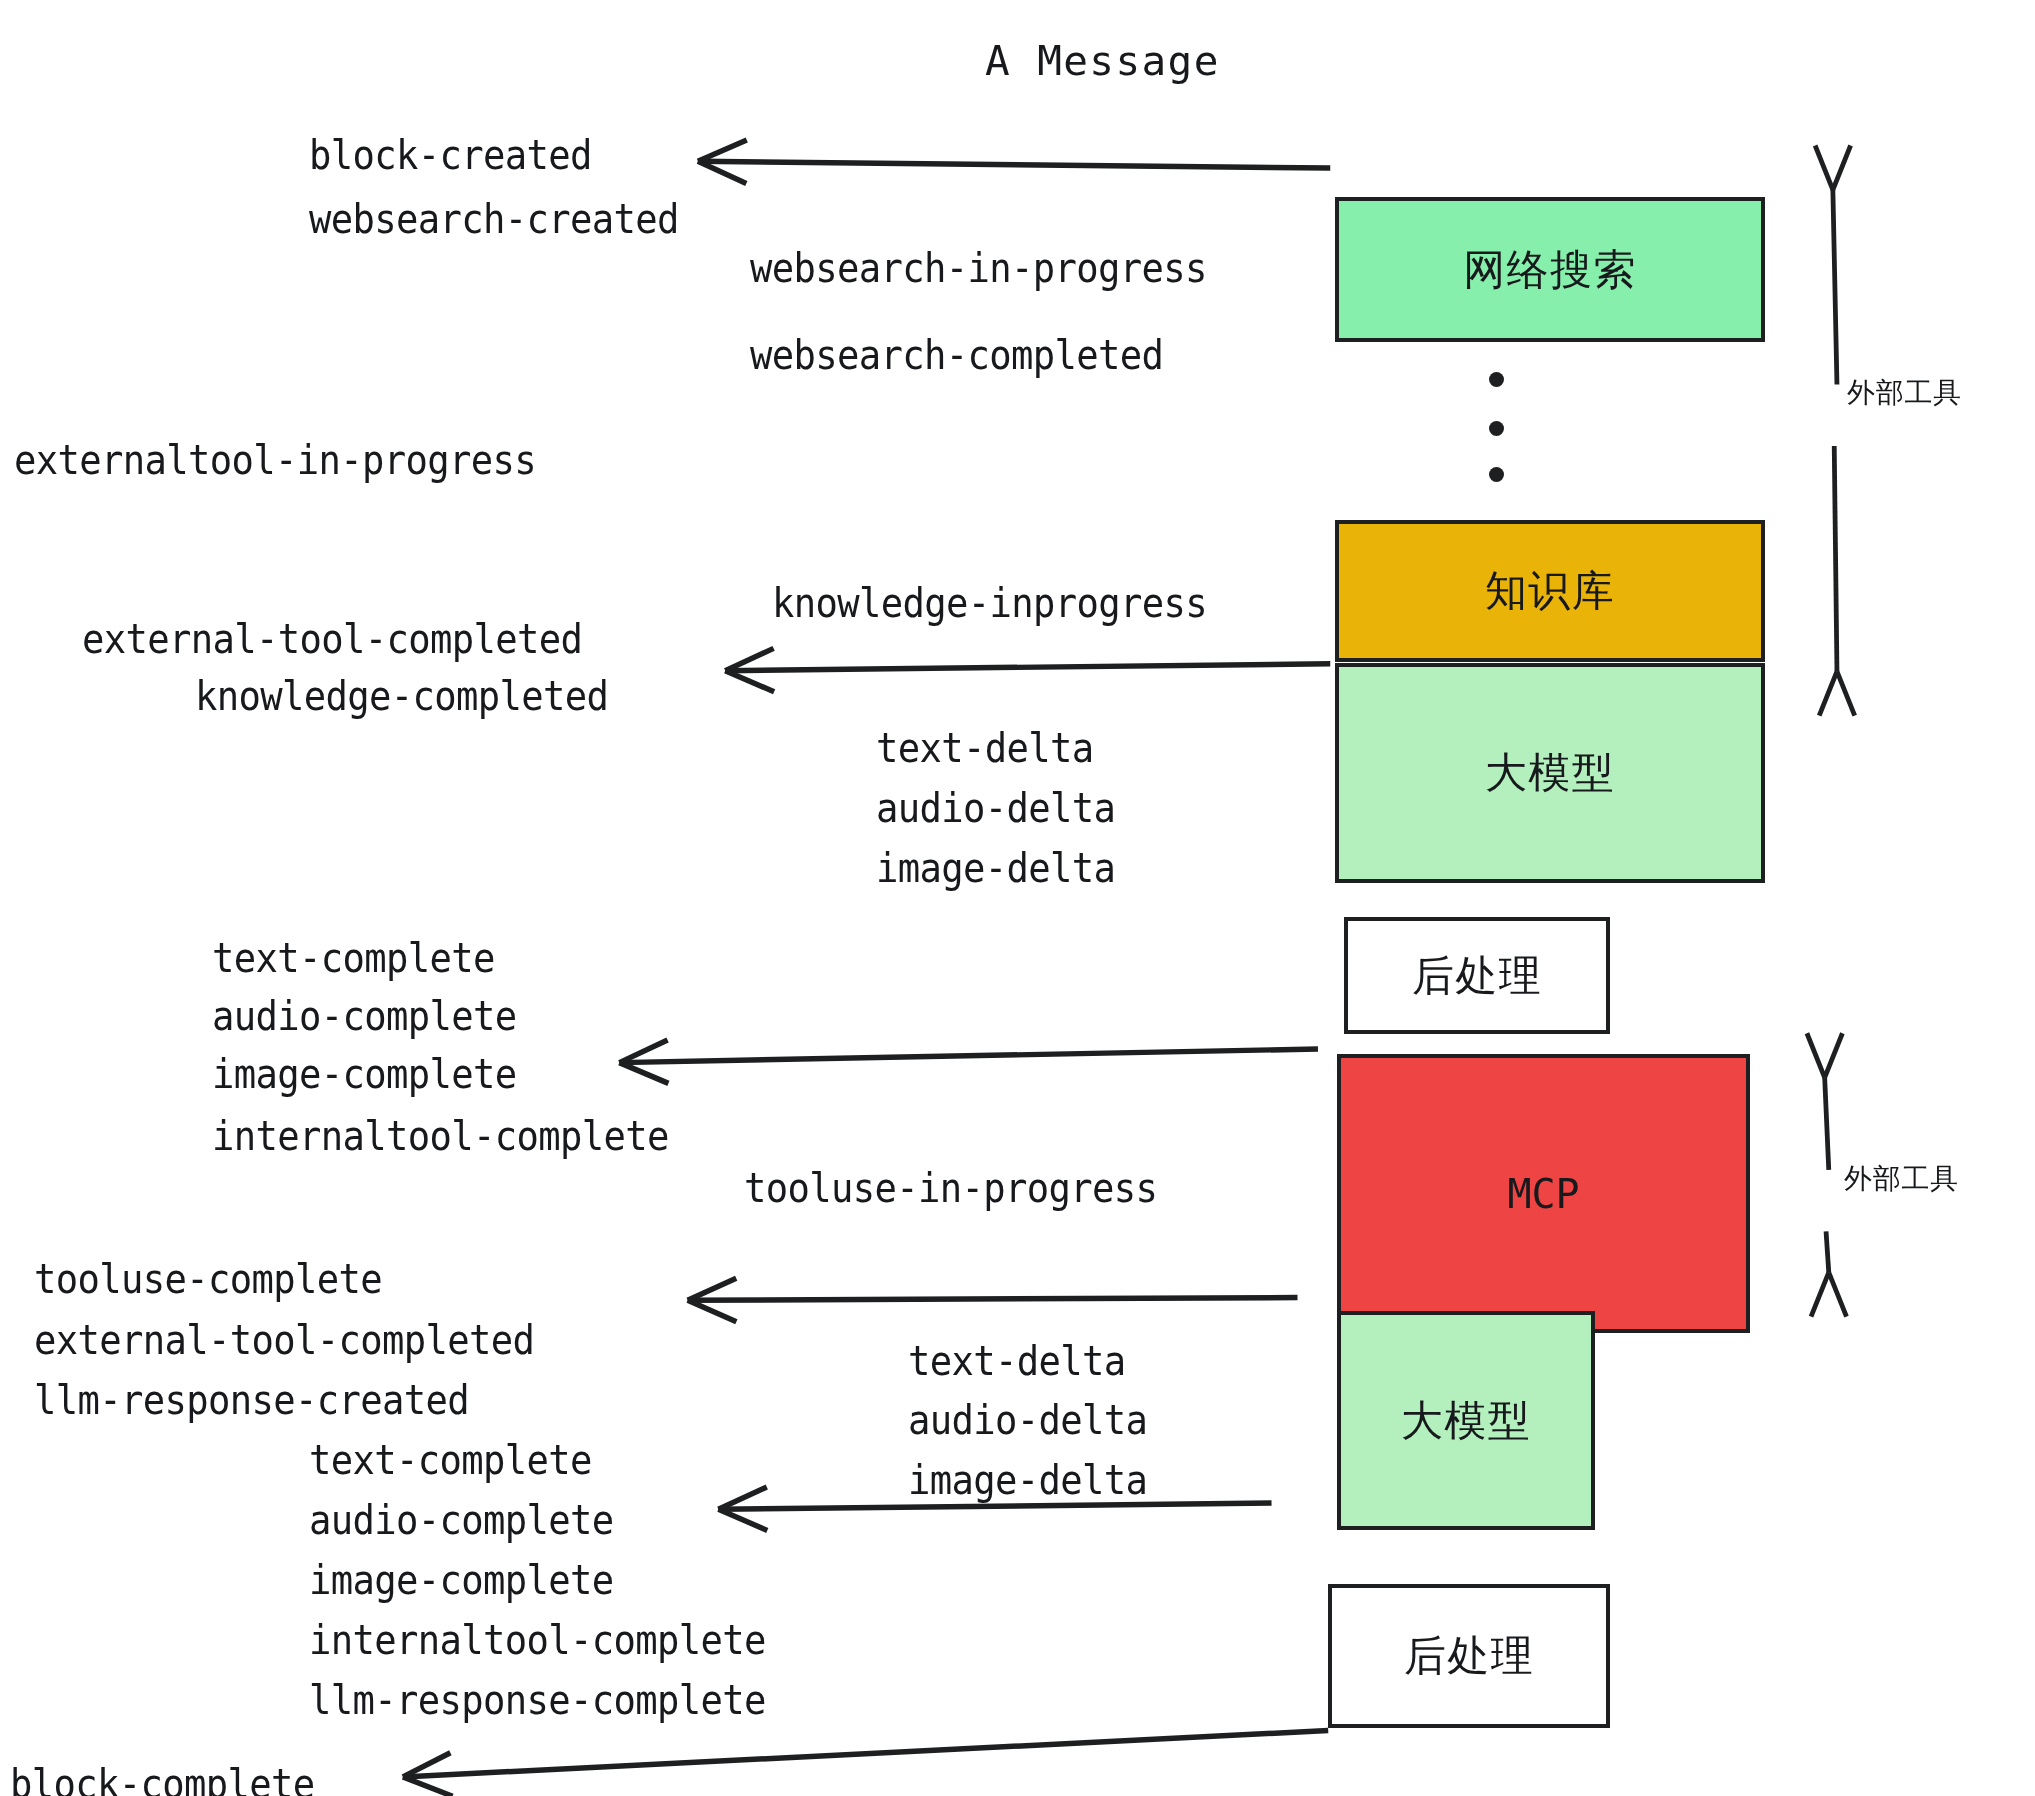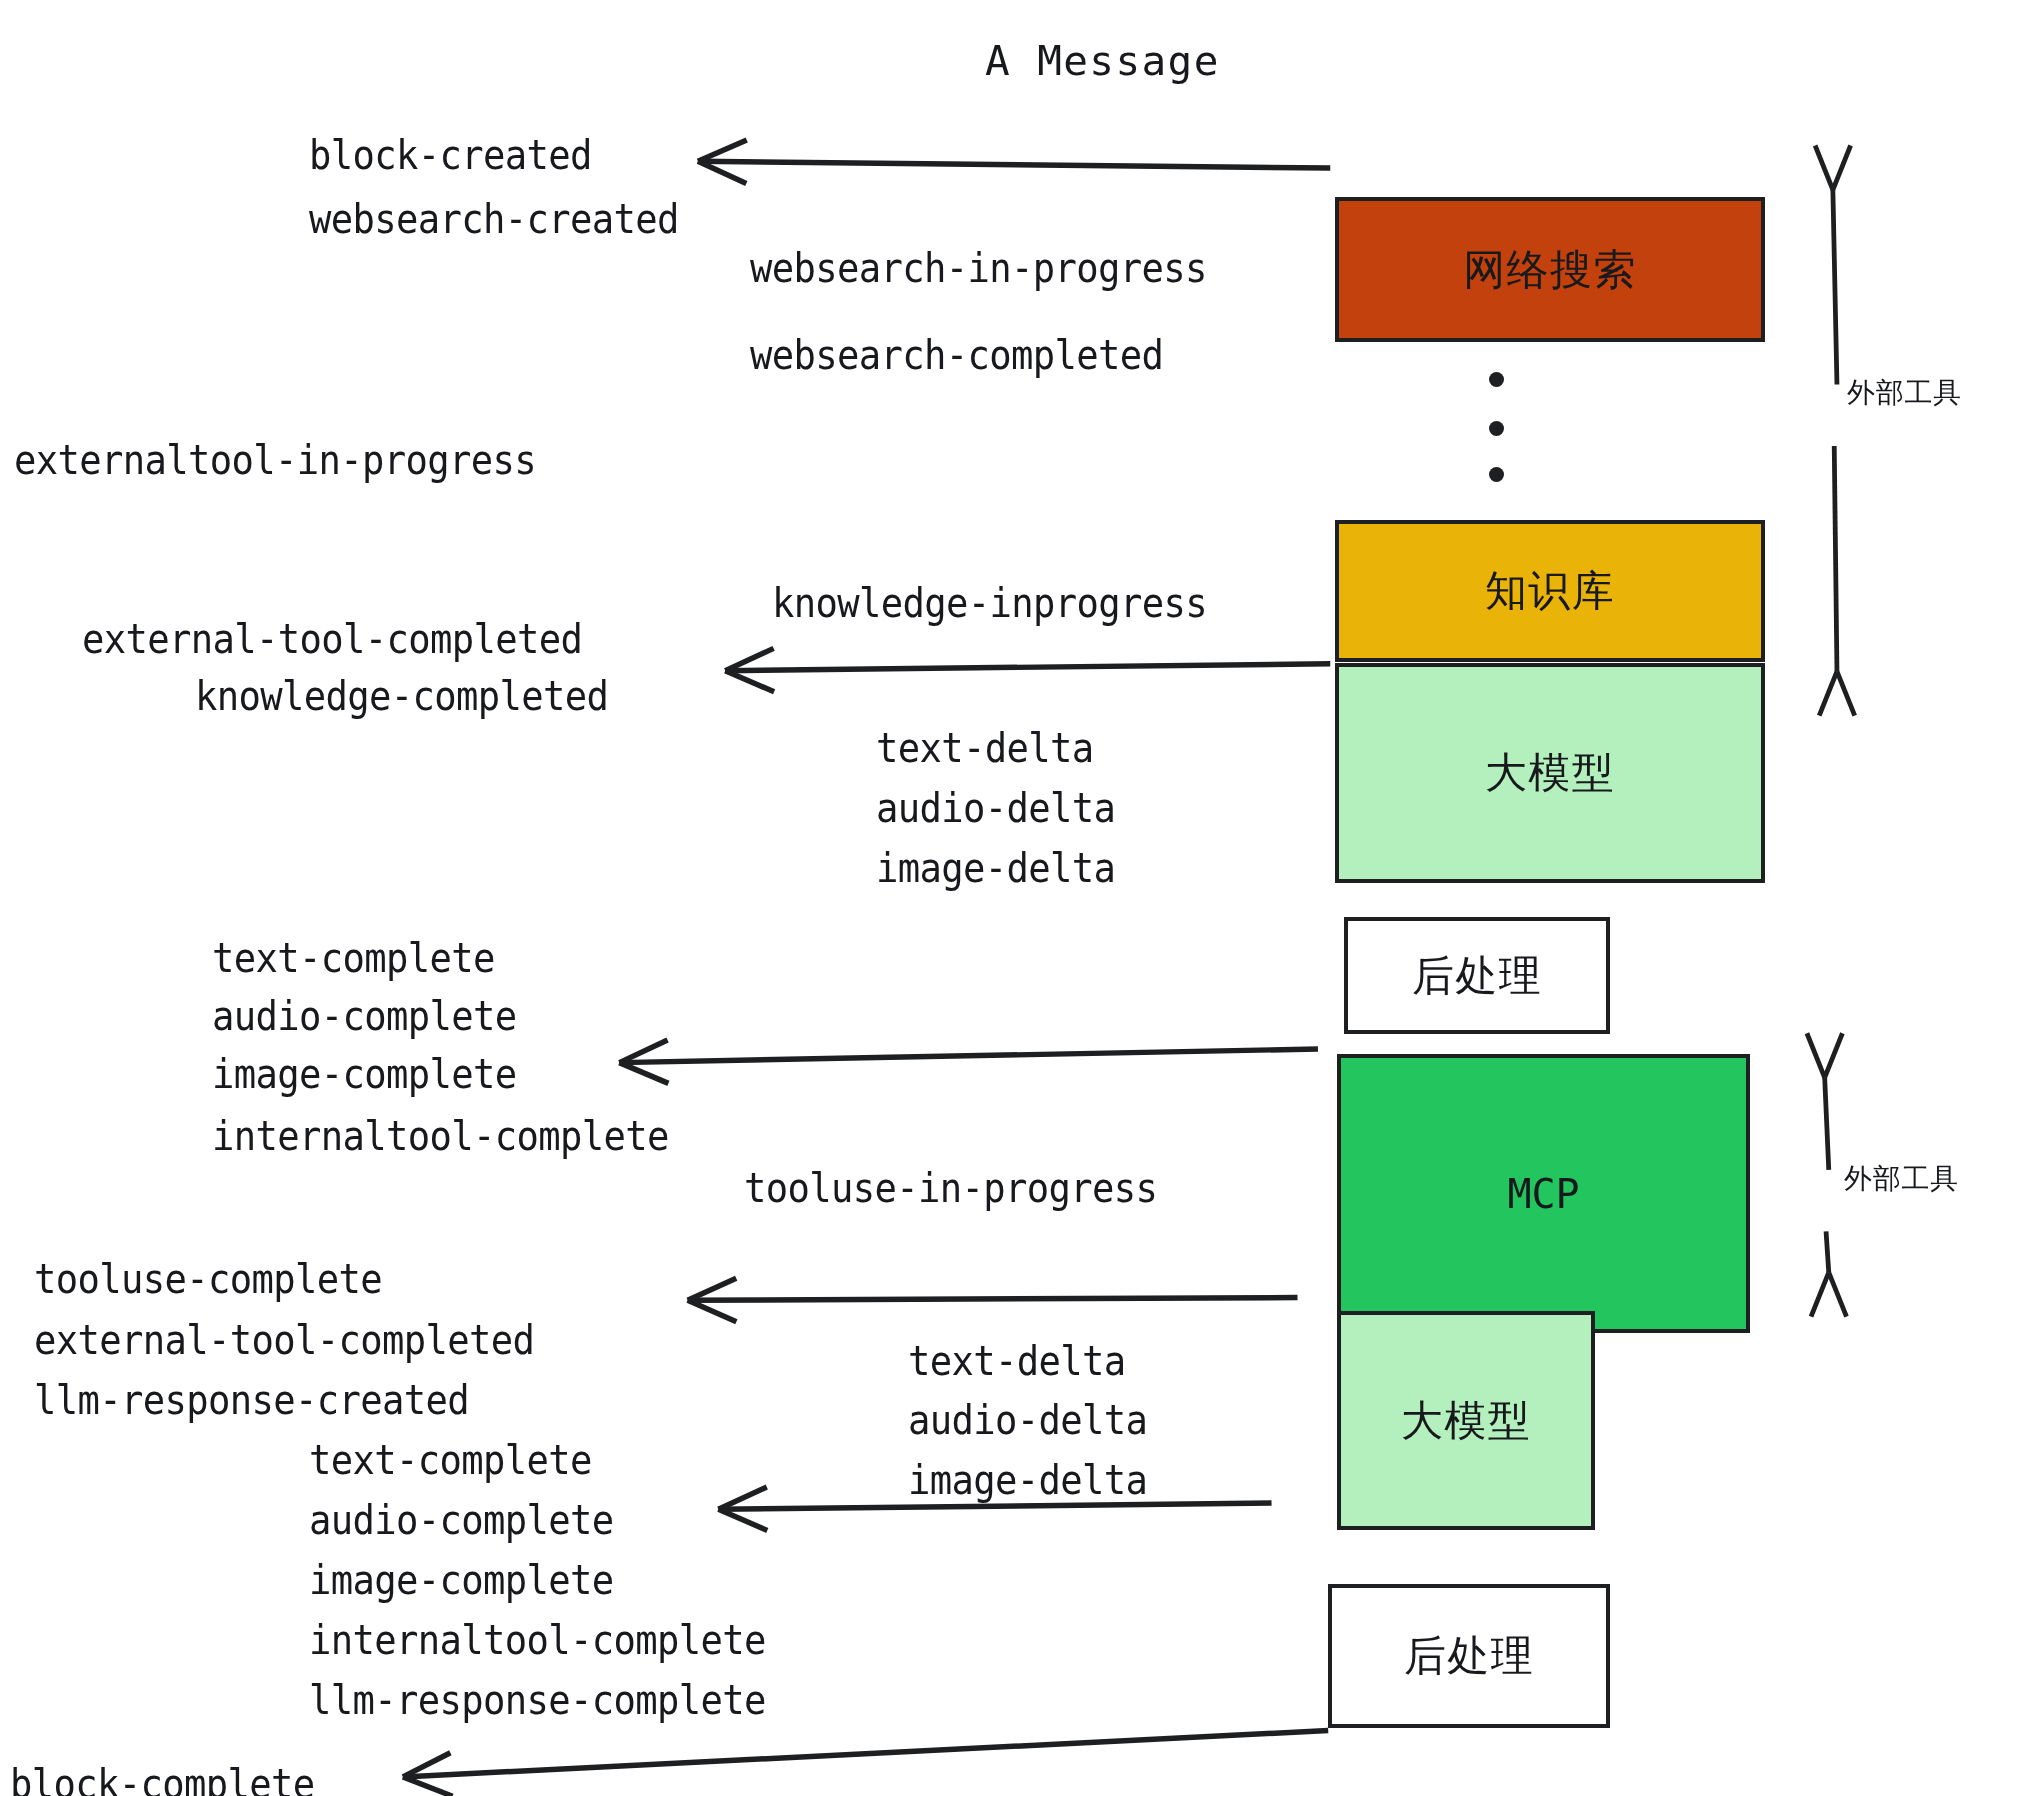--- a/index.html
+++ b/index.html
@@ -84,25 +84,25 @@
   }
 </style>
 </head>
 <body>
 
 <div id="canvas">
 
   <div class="title" style="left:985px; top:15px;">A Message</div>
 
   <div id="boxes-layer">
-      <div class="nodebox" style="left: 1335px; top: 171px; width: 430px; height: 145px; background: #c2410c; border-color: rgb(29, 31, 33);">网络搜索</div>
+      <div class="nodebox" style="left: 1335px; top: 171px; width: 430px; height: 145px; background: #86efac; border-color: rgb(29, 31, 33);">网络搜索</div>
       <div class="nodebox" style="left: 1335px; top: 494px; width: 430px; height: 142px; background: #eab308; border-color: rgb(29, 31, 33);">知识库</div>
       <div class="nodebox" style="left: 1335px; top: 637px; width: 430px; height: 220px; background: rgb(180, 240, 189); border-color: rgb(29, 31, 33);">大模型</div>
       <div class="nodebox" style="left: 1344px; top: 891px; width: 266px; height: 117px; background: rgb(255, 255, 255); border-color: rgb(29, 31, 33);">后处理</div>
-      <div class="nodebox mcp" style="left: 1337px; top: 1028px; width: 413px; height: 279px; background: #22c55e; border-color: rgb(29, 31, 33);">MCP</div>
+      <div class="nodebox mcp" style="left: 1337px; top: 1028px; width: 413px; height: 279px; background: #ef4444; border-color: rgb(29, 31, 33);">MCP</div>
       <div class="nodebox" style="left: 1337px; top: 1285px; width: 258px; height: 219px; background: rgb(180, 240, 189); border-color: rgb(29, 31, 33);">大模型</div>
       <div class="nodebox" style="left: 1328px; top: 1558px; width: 282px; height: 144px; background: rgb(255, 255, 255); border-color: rgb(29, 31, 33);">后处理</div>
     </div>
   <div id="events-layer">
       <div class="evt" style="left: 309px; top: 109px;">block-created</div>
       <div class="evt" style="left: 309px; top: 173px;">websearch-created</div>
       <div class="evt" style="left: 750px; top: 222px;">websearch-in-progress</div>
       <div class="evt" style="left: 750px; top: 309px;">websearch-completed</div>
       <div class="evt" style="left: 13.7px; top: 414px;">externaltool-in-progress</div>
       <div class="evt" style="left: 772px; top: 557px;">knowledge-inprogress</div>

